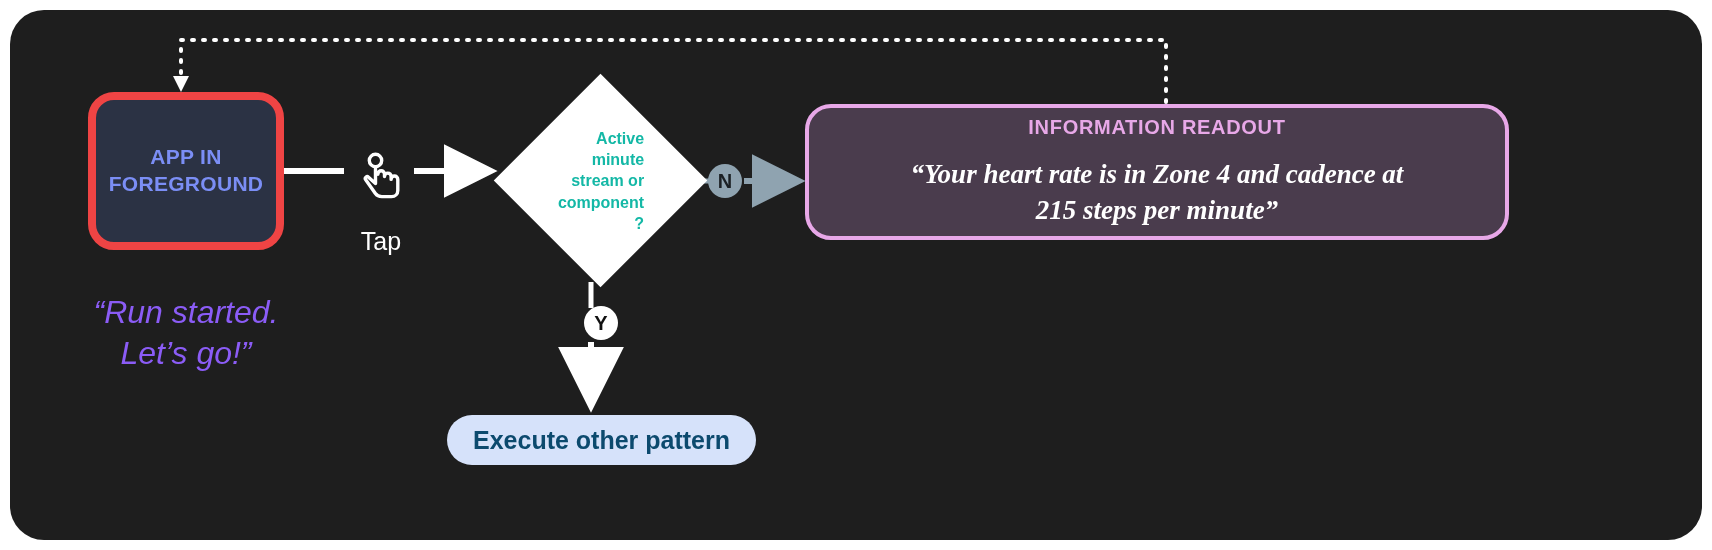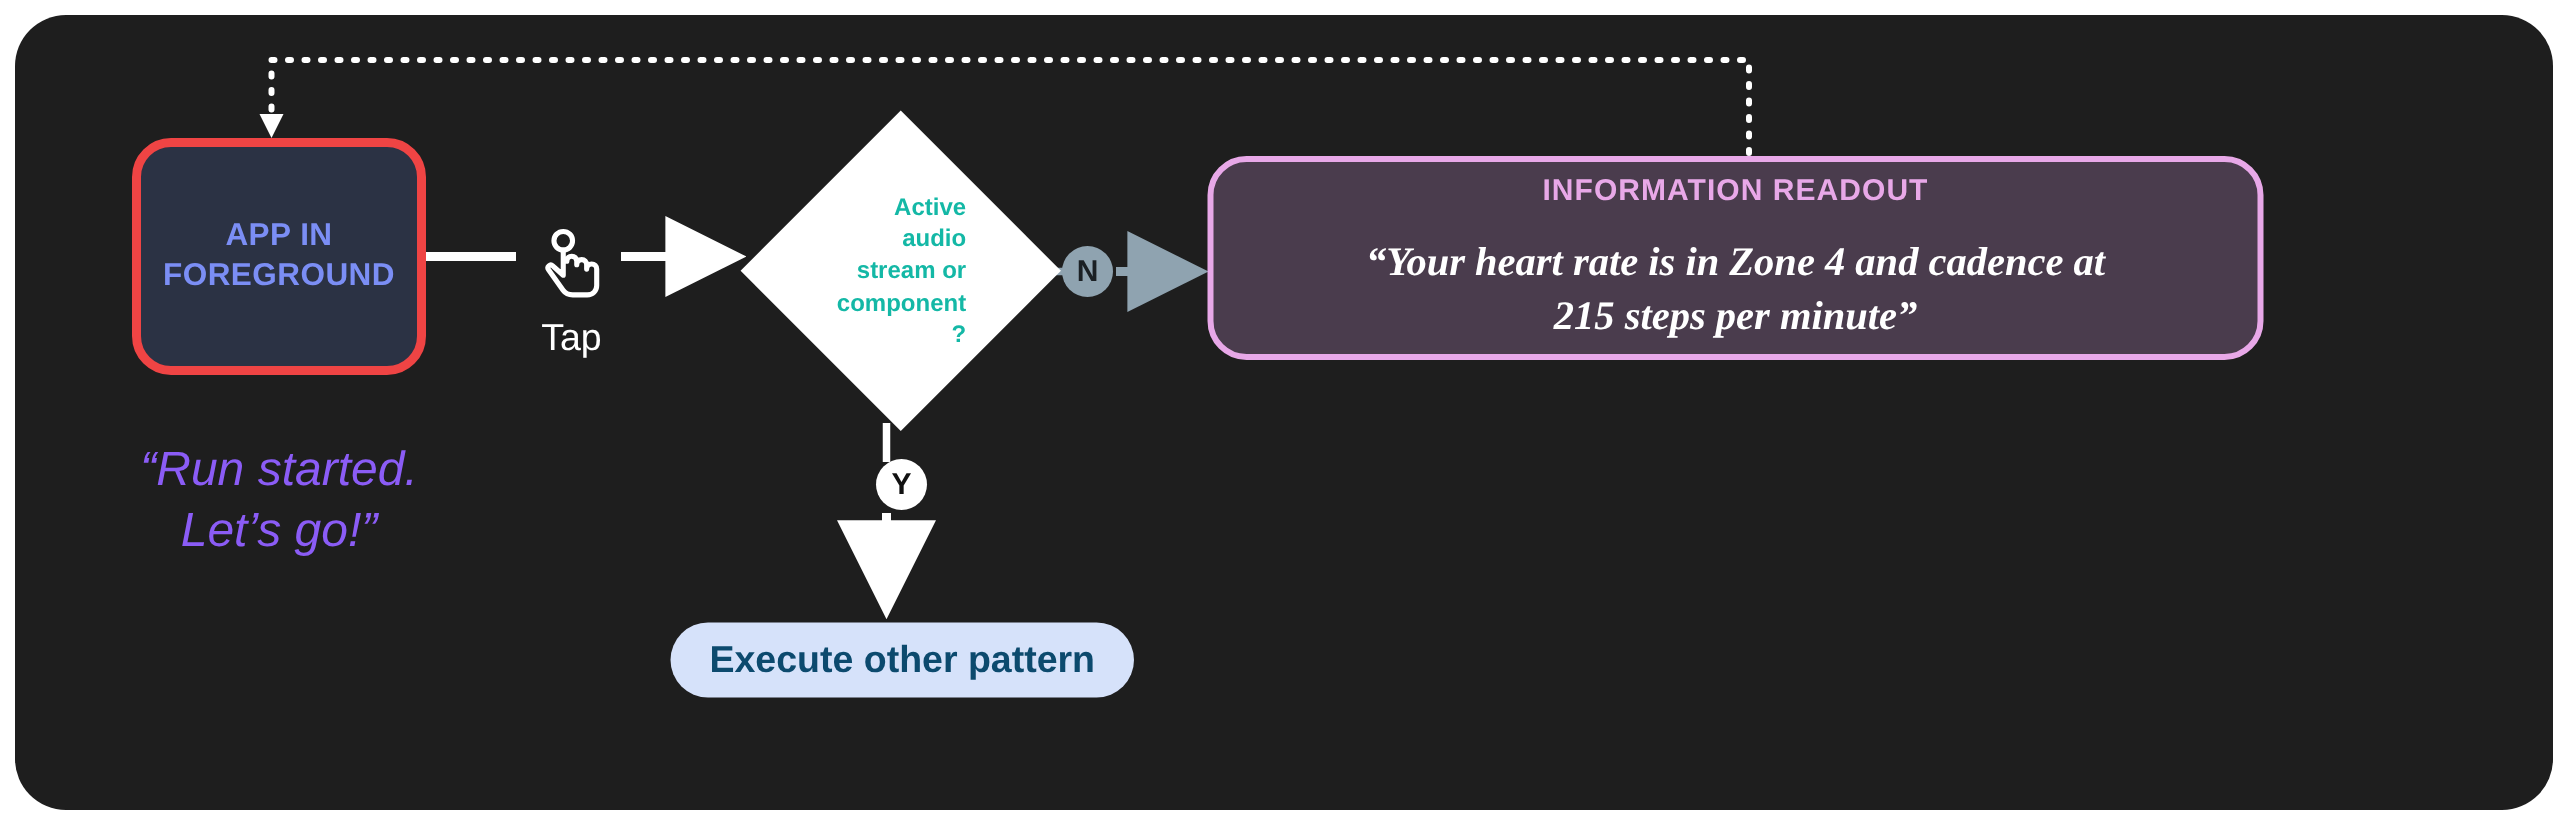--- a/index.html
+++ b/index.html
@@ -34,21 +34,21 @@
 
   
   #app-node {
     position: absolute;
     left: 78px;
     top: 82px;
     width: 196px;
     height: 158px;
     box-sizing: border-box;
     background: #2b3244;
-    border: 6px solid #ef4444;
+    border: 8px solid #ef4444;
     border-radius: 26px;
     display: flex;
     align-items: center;
     justify-content: center;
   }
   #app-node .label {
     color: #7b8ef5;
     font-size: 21px;
     font-weight: bold;
     line-height: 1.28;
@@ -72,21 +72,21 @@
   #tap-group {
     position: absolute;
     left: 332px;
     top: 142px;
     width: 78px;
     text-align: center;
   }
   #tap-group .tap-label {
     color: #ffffff;
     font-size: 25px;
-    margin-top: 4px;
+    margin-top: 21px;
   }
 
   
   #decision-node {
     position: absolute;
     left: 484px;
     top: 64px;
     width: 214px;
     height: 214px;
   }
@@ -247,21 +247,21 @@
       </svg>
     </span>
     <div class="tap-label">Tap</div>
   </div>
 
   <div id="decision-node">
     <div class="diamond-shape"></div>
     <div class="diamond-text">
       <div>
         <span>Active</span><br>
-        <span>audio</span><br>
+        <span>minute</span><br>
         <span>stream or</span><br>
         <span>component</span><br>
         <span>?</span>
       </div>
     </div>
   </div>
 
   <div class="badge" id="badge-n">N</div>
   <div class="badge" id="badge-y">Y</div>
 

